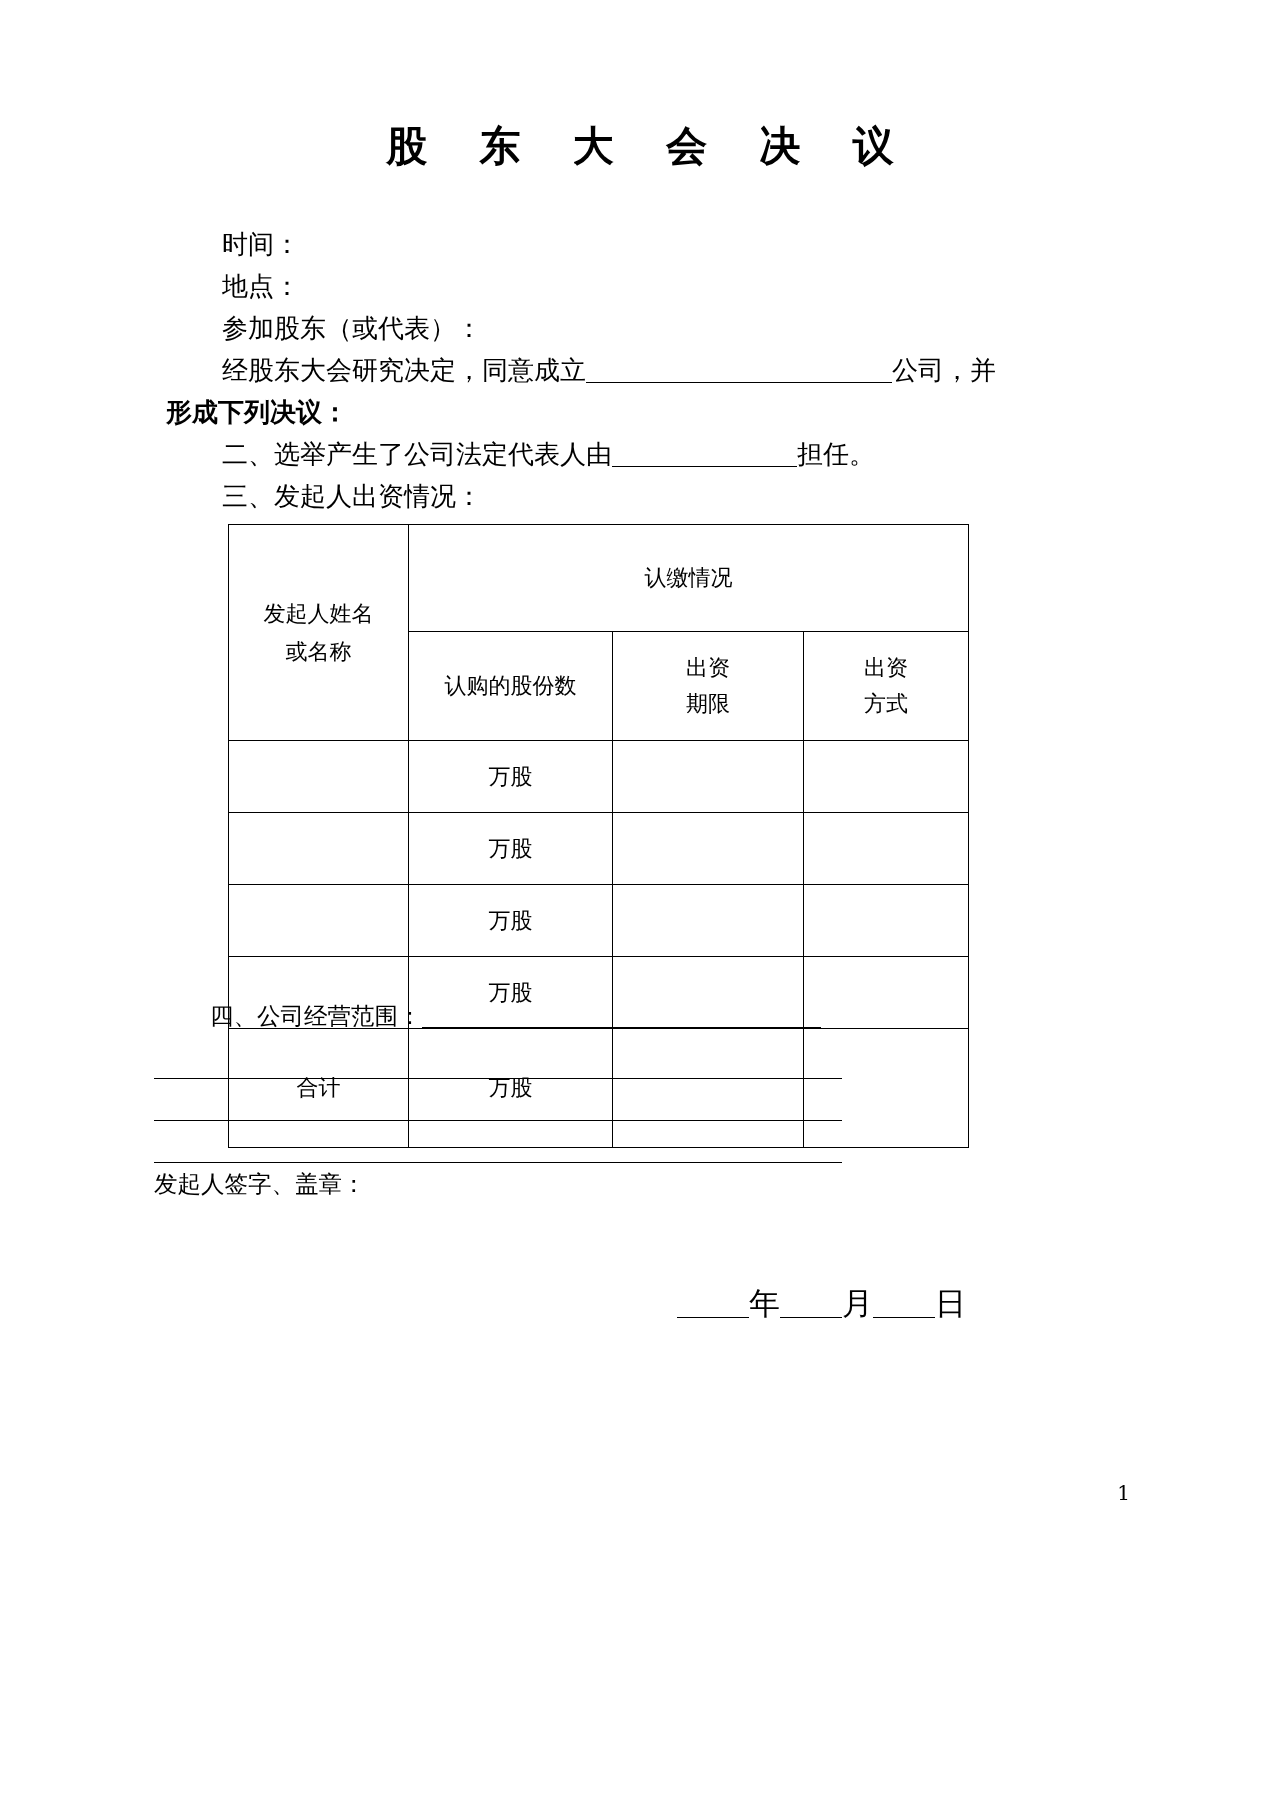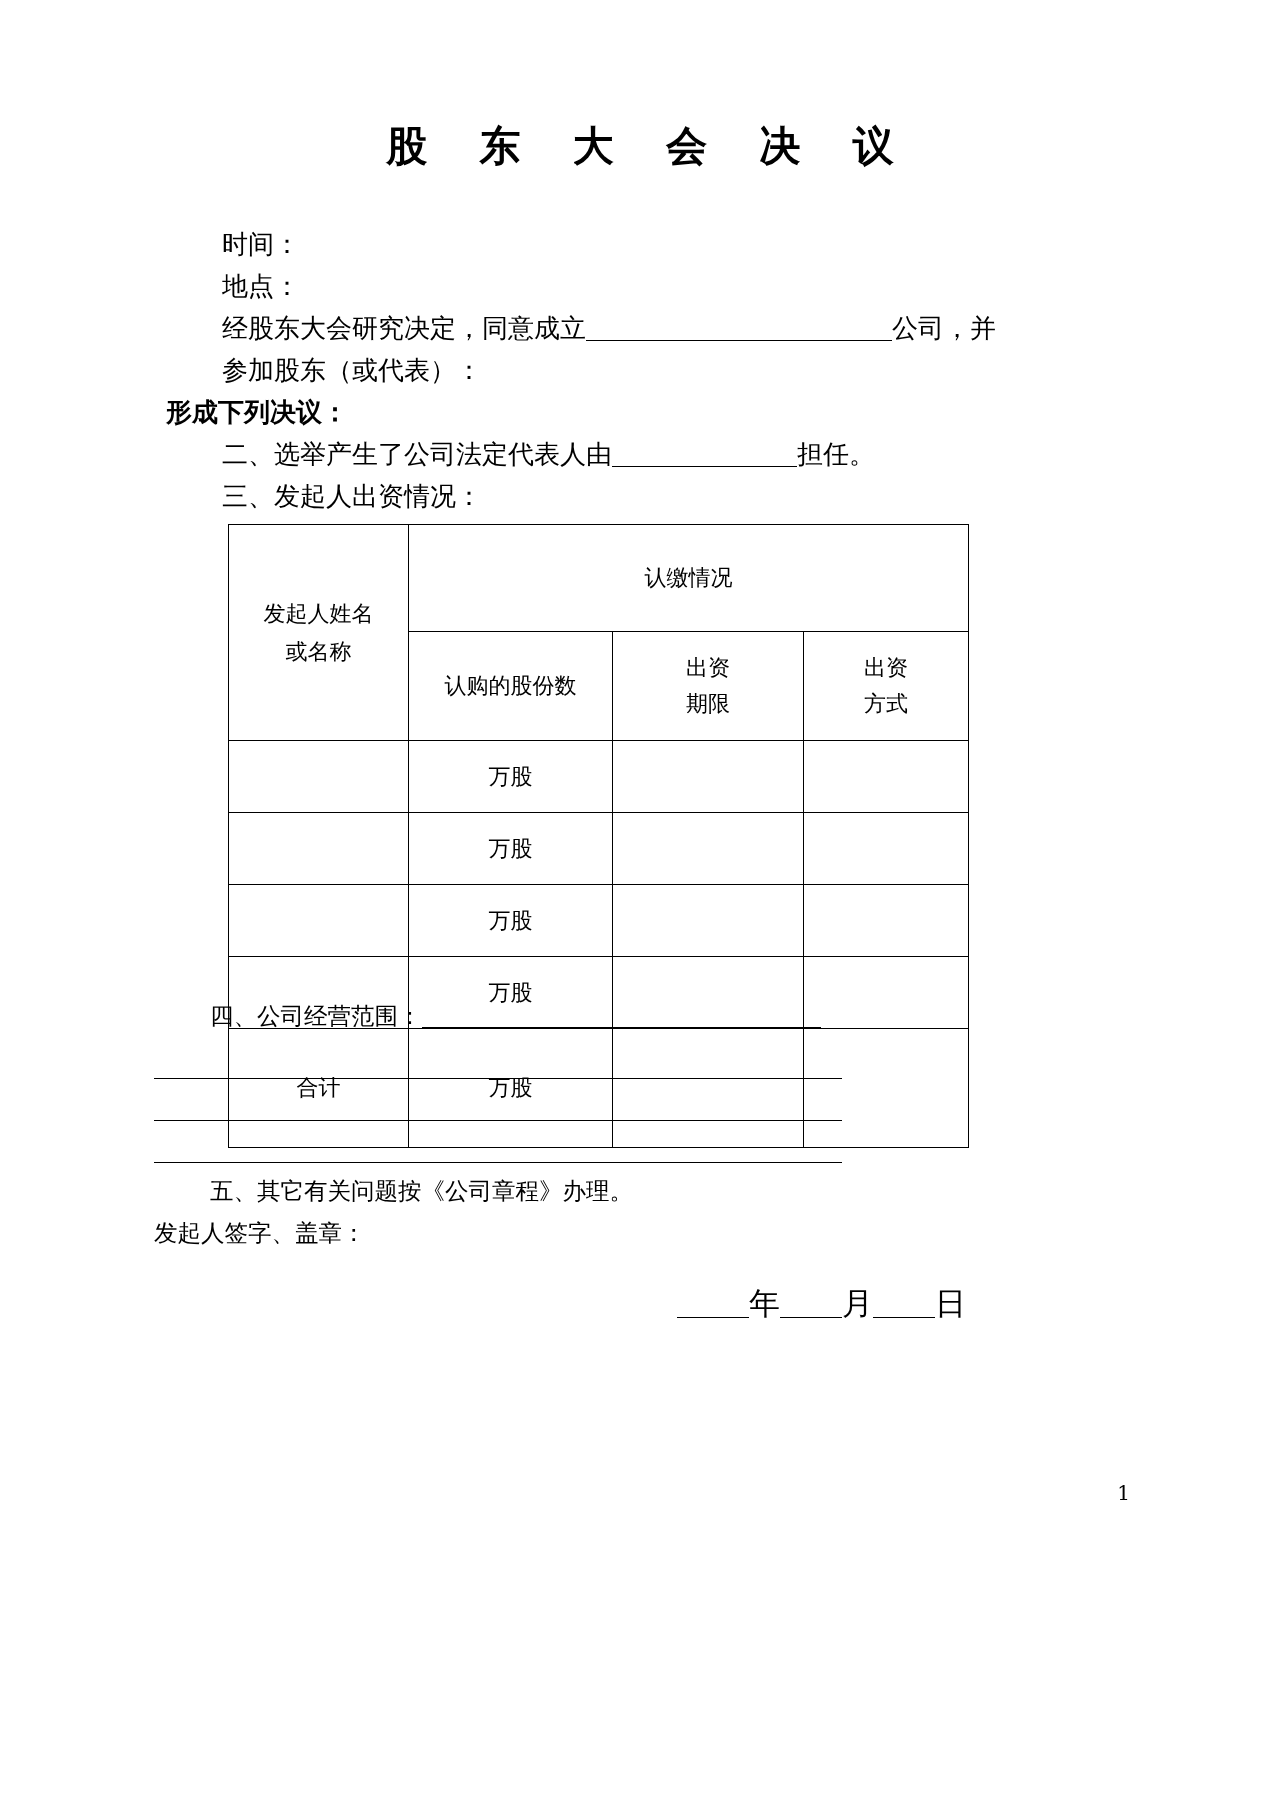--- a/index.html
+++ b/index.html
@@ -182,25 +182,25 @@
 
     <div class="line indent">
       <span>时间：</span>
     </div>
 
     <div class="line indent">
       <span>地点：</span>
     </div>
 
     <div class="line indent">
+      <span>参加股东（或代表）：</span>
+    </div>
+
+    <div class="line indent">
       <span>经股东大会研究决定，同意成立</span><span class="blank w-company"></span><span>公司，并</span>
-    </div>
-
-    <div class="line indent">
-      <span>参加股东（或代表）：</span>
     </div>
 
     <div class="line noindent">
       <span>形成下列决议：</span>
     </div>
 
 
 
     <div class="line indent">
       <span>二、选举产生了公司法定代表人由</span><span class="blank w-legalrep"></span><span>担任。</span>
@@ -283,23 +283,20 @@
 
     <div class="rule-spacer-1"></div>
     <div class="rule-full"></div>
 
     <div class="rule-spacer-2"></div>
     <div class="rule-full"></div>
 
     <div class="rule-spacer-3"></div>
     <div class="rule-full"></div>
 
-    <div class="item5">
-      <span>五、其它有关问题按《公司章程》办理。</span>
-    </div>
 
     <div class="signature-line">
       <span>发起人签字、盖章：</span>
     </div>
 
   </div>
 
   <div class="date-line">
     <span class="blank w-year"></span><span>年</span><span class="blank w-month"></span><span>月</span><span class="blank w-day"></span><span>日</span>
   </div>

